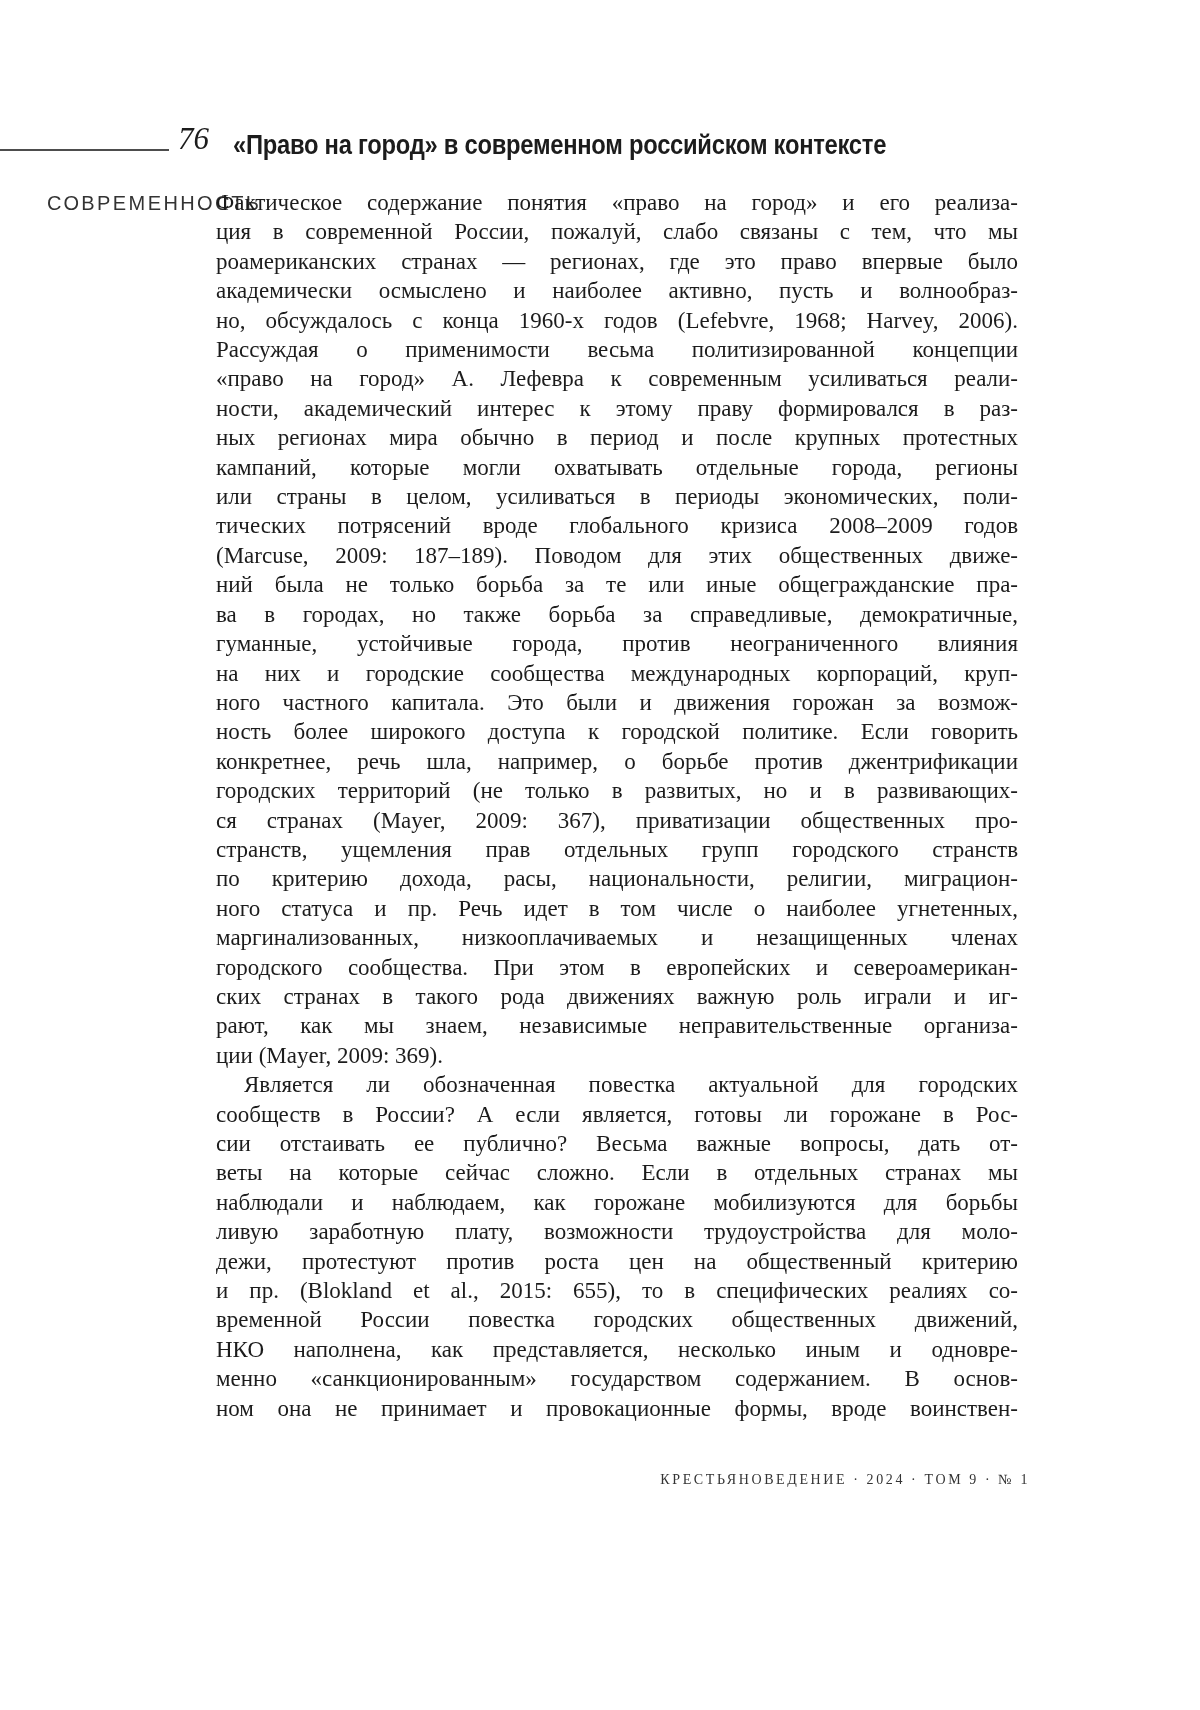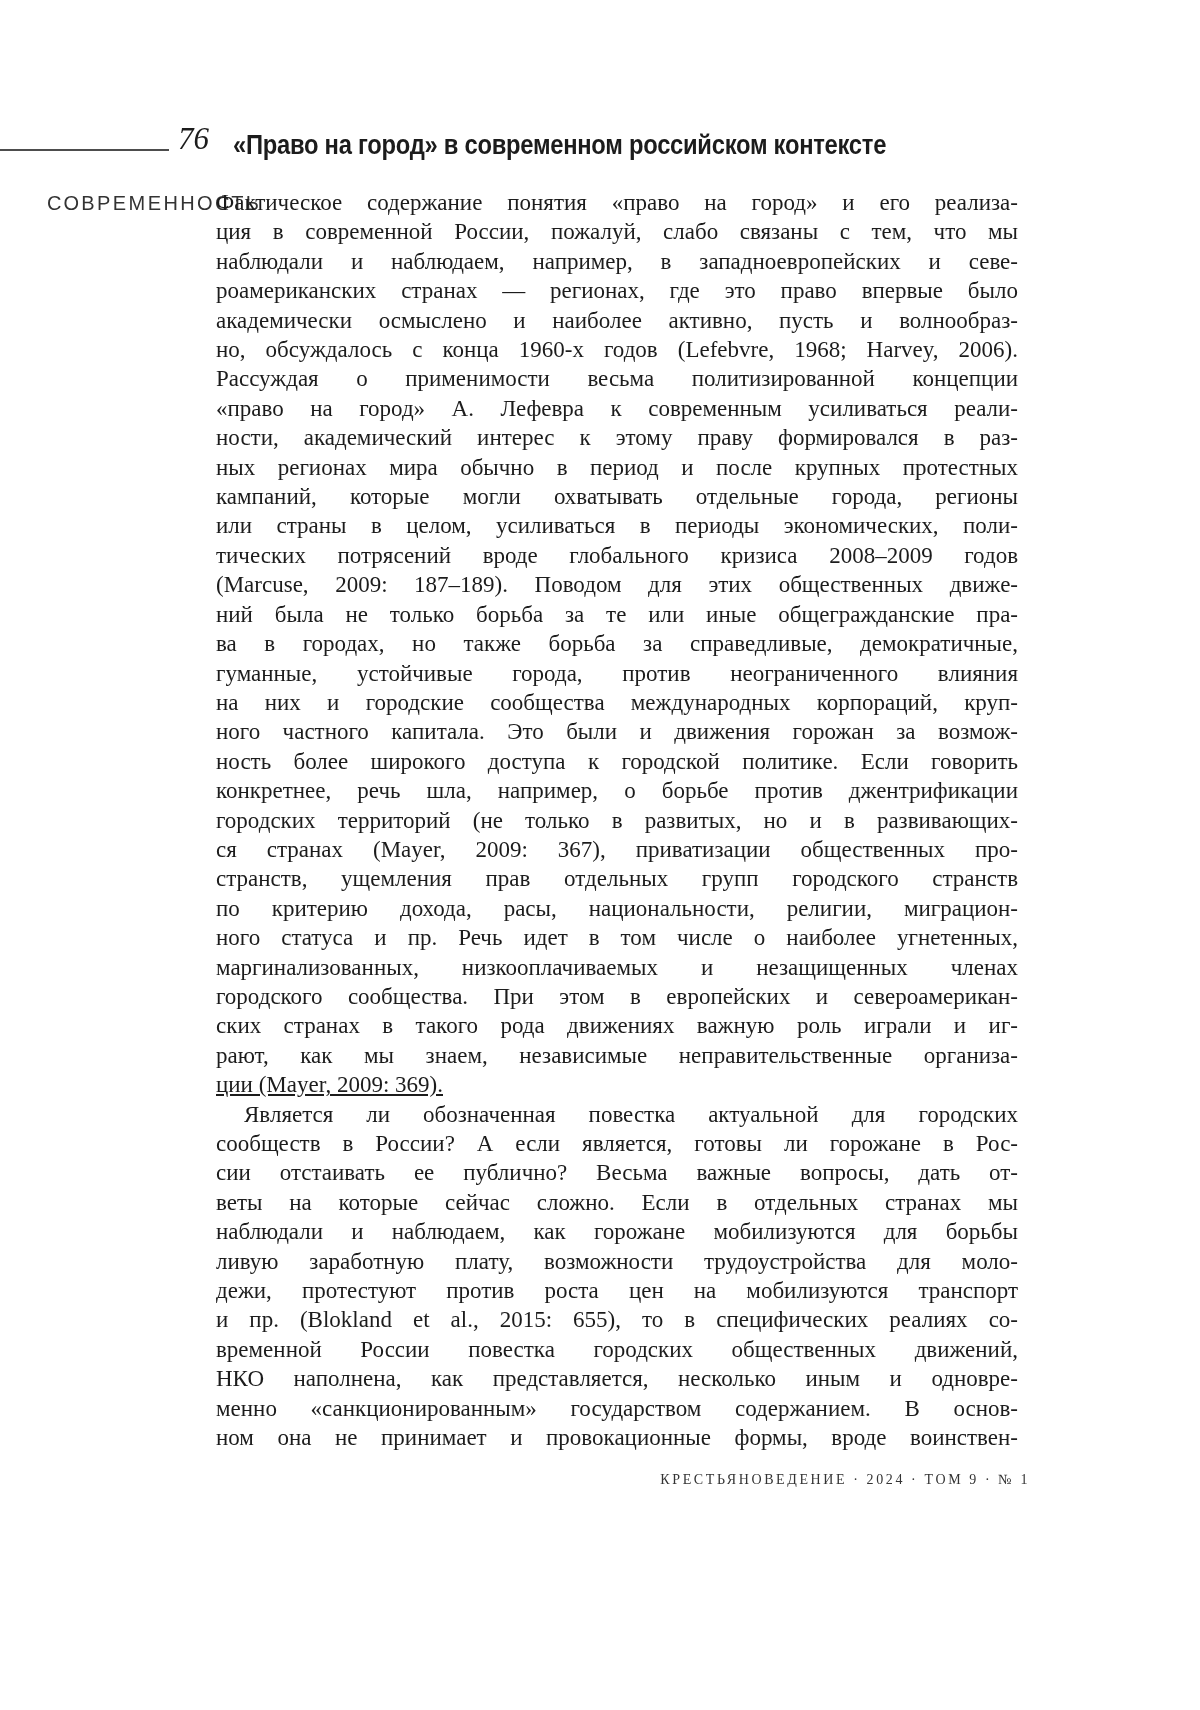--- a/index.html
+++ b/index.html
@@ -52,21 +52,21 @@
     position: absolute;
     left: 216px; top: 188px;
     width: 802px;
     font-size: 23px;
     line-height: 29.4px;
   }
   .line {
     text-align: justify;
     text-align-last: justify;
   }
-  .line.para-end { text-align-last: left; text-decoration: underline; }
+  .line.para-end { text-align-last: left; }
   .line.indent { text-indent: 28px; }
   .journal-footer {
     position: absolute;
     right: 170px; top: 1472px;
     font-family: "Liberation Serif", serif;
     font-size: 14px;
     letter-spacing: 2.6px;
     white-space: nowrap;
     color: var(--muted, #333333);
   }
@@ -80,21 +80,20 @@
 
   <div class="page-number">76</div>
 
   <div class="article-title">«Право на город» в современном российском контексте</div>
 
   <div class="margin-label">СОВРЕМЕННОСТЬ</div>
 
   <div class="body-col">
       <div class="line">Фактическое содержание понятия «право на город» и его реализа-</div>
       <div class="line">ция в современной России, пожалуй, слабо связаны с тем, что мы</div>
-      <div class="line">наблюдали и наблюдаем, например, в западноевропейских и севе-</div>
       <div class="line">роамериканских странах — регионах, где это право впервые было</div>
       <div class="line">академически осмыслено и наиболее активно, пусть и волнообраз-</div>
       <div class="line">но, обсуждалось с конца 1960-х годов (Lefebvre, 1968; Harvey, 2006).</div>
       <div class="line">Рассуждая о применимости весьма политизированной концепции</div>
       <div class="line">«право на город» А. Лефевра к современным усиливаться реали-</div>
       <div class="line">ности, академический интерес к этому праву формировался в раз-</div>
       <div class="line">ных регионах мира обычно в период и после крупных протестных</div>
       <div class="line">кампаний, которые могли охватывать отдельные города, регионы</div>
       <div class="line">или страны в целом, усиливаться в периоды экономических, поли-</div>
       <div class="line">тических потрясений вроде глобального кризиса 2008–2009 годов</div>
@@ -115,21 +114,21 @@
       <div class="line">городского сообщества. При этом в европейских и североамерикан-</div>
       <div class="line">ских странах в такого рода движениях важную роль играли и иг-</div>
       <div class="line">рают, как мы знаем, независимые неправительственные организа-</div>
       <div class="line para-end">ции (Mayer, 2009: 369).</div>
       <div class="line indent">Является ли обозначенная повестка актуальной для городских</div>
       <div class="line">сообществ в России? А если является, готовы ли горожане в Рос-</div>
       <div class="line">сии отстаивать ее публично? Весьма важные вопросы, дать от-</div>
       <div class="line">веты на которые сейчас сложно. Если в отдельных странах мы</div>
       <div class="line">наблюдали и наблюдаем, как горожане мобилизуются для борьбы</div>
       <div class="line">ливую заработную плату, возможности трудоустройства для моло-</div>
-      <div class="line">дежи, протестуют против роста цен на мобилизуются транспорт</div>
+      <div class="line">дежи, протестуют против роста цен на общественный критерию</div>
       <div class="line">и пр. (Blokland et al., 2015: 655), то в специфических реалиях со-</div>
       <div class="line">временной России повестка городских общественных движений,</div>
       <div class="line">НКО наполнена, как представляется, несколько иным и одновре-</div>
       <div class="line">менно «санкционированным» государством содержанием. В основ-</div>
       <div class="line">ном она не принимает и провокационные формы, вроде воинствен-</div>
     </div>
 
   <div class="journal-footer">КРЕСТЬЯНОВЕДЕНИЕ · 2024 · ТОМ 9 · № 1</div>
 
 </div>

